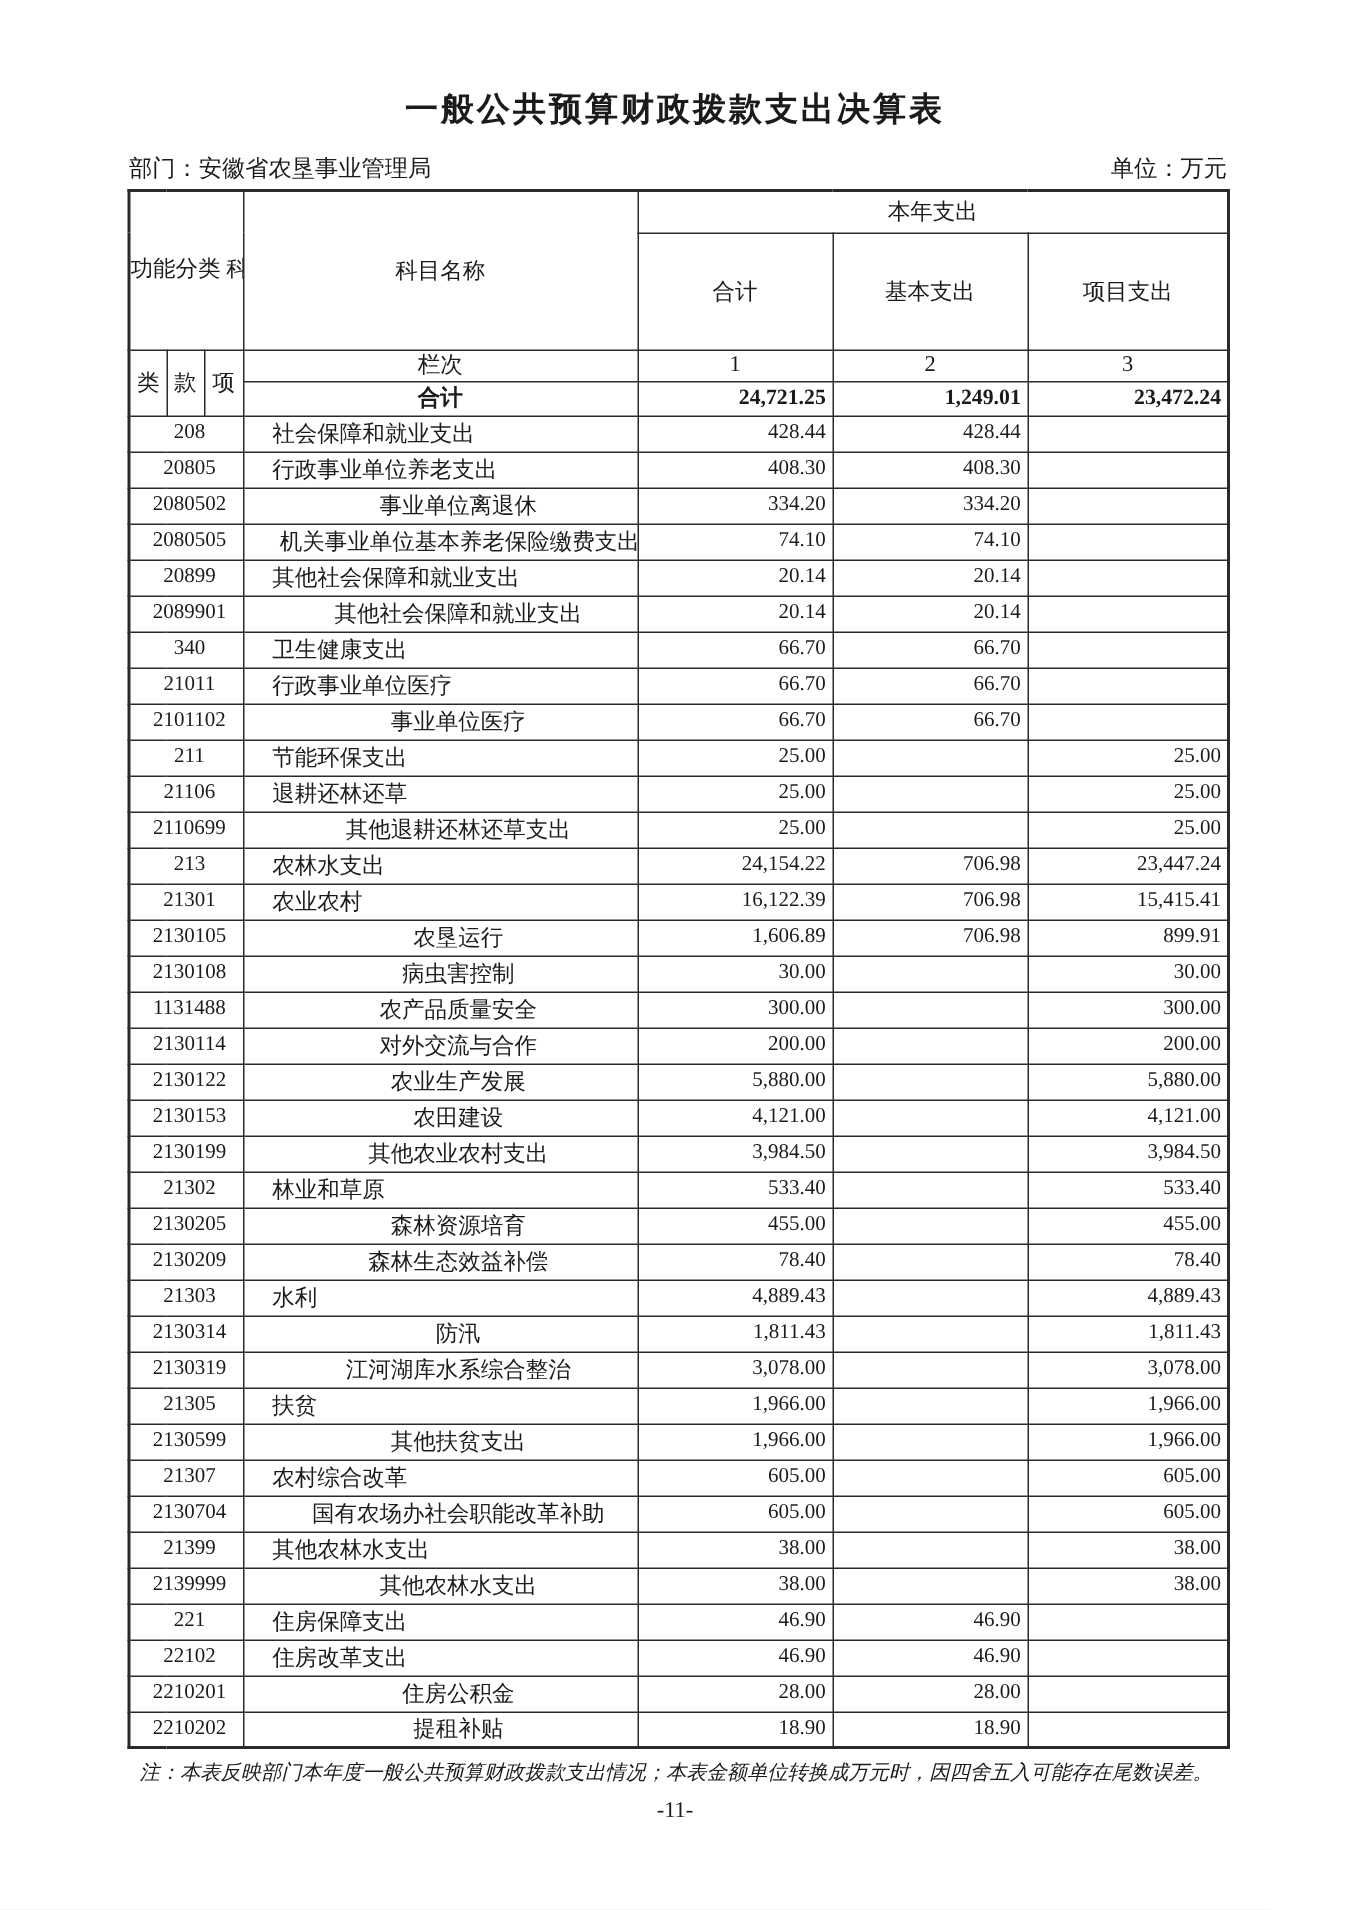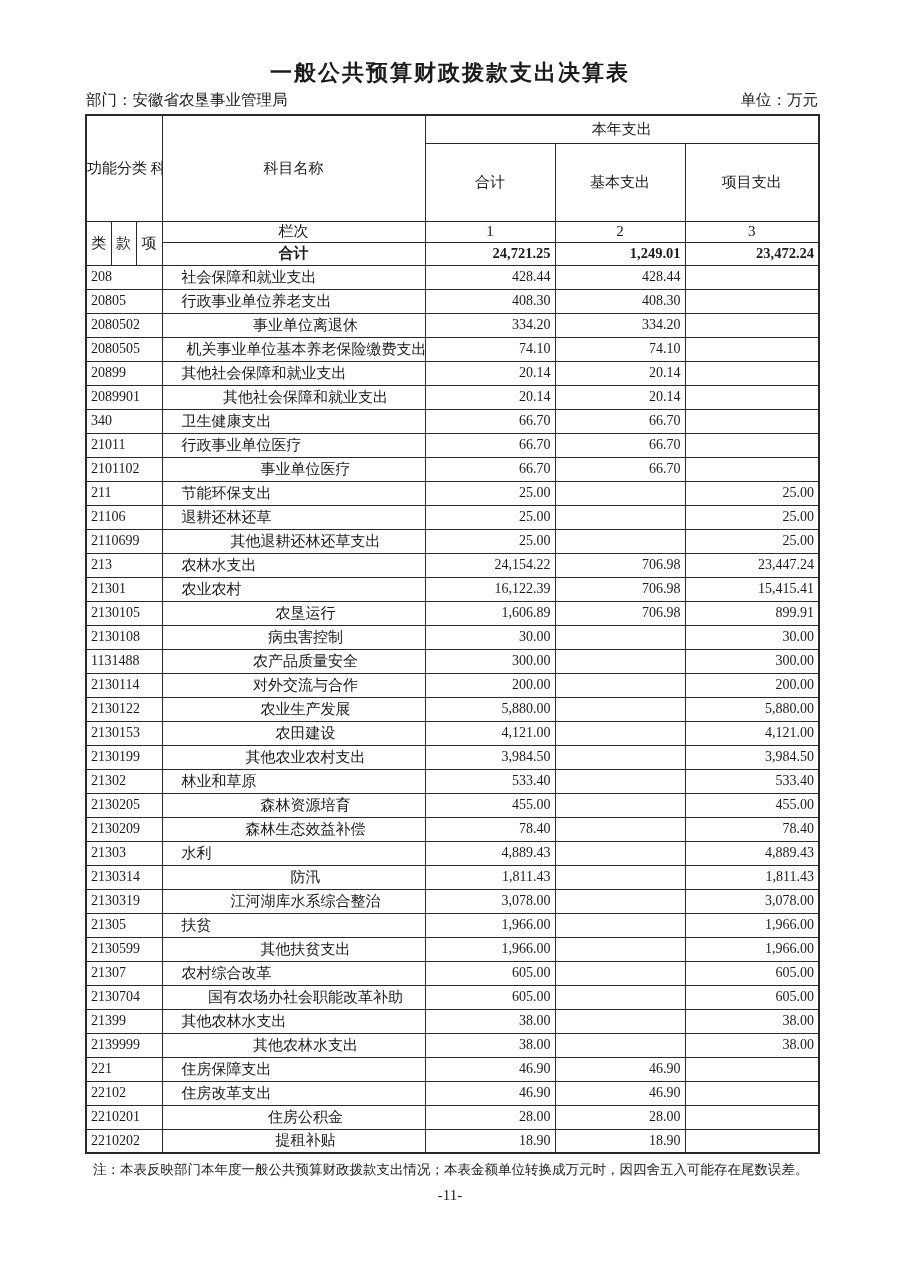--- a/index.html
+++ b/index.html
@@ -23,21 +23,21 @@
     letter-spacing: 2px;
   }
   .form-no {
     margin: 8px 82px 0 0;
     text-align: right;
     font-size: 15px;
   }
   .meta-row {
     display: flex;
     justify-content: space-between;
-    margin: 2px 82px 3px 86px;
+    margin: 14px 82px 3px 86px;
     font-size: 15.5px;
     gap: 36px;
   }
   table.budget {
     margin-left: 85px;
     width: 733px;
     border-collapse: collapse;
     table-layout: fixed;
     border: 2px solid #2a2a2a;
   }
@@ -53,39 +53,40 @@
   tr.hdr-r3 { height: 21px; }
   tr.hdr-r4 { height: 23px; }
   th.center { text-align: center; font-size: 15px; }
   th.code-head { white-space: pre-line; line-height: 1.55; }
   tr.hdr-r4 th, tr.hdr-r4 td { font-weight: bold; }
   tr.hdr-r4 td.num { font-size: 14.5px; }
   
   tbody tr { height: 24px; }
   td.code {
     font-size: 14px;
-    text-align: left;
+    text-align: center;
     padding-left: 4px;
     font-family: "Liberation Serif", "DejaVu Serif", serif;
   }
   td.name {
     font-size: 15px;
     text-align: left;
     padding-left: 19px;
   }
   td.name.indent { padding-left: 24px; text-align: center; }
   td.num {
     font-size: 14px;
     text-align: right;
     padding-right: 4px;
   }
   .note {
     margin: 7px 80px 0 93px;
     font-size: 13.5px;
     white-space: nowrap;
+    font-style: italic;
   }
   .page-no {
     margin-top: 8px;
     text-align: center;
     font-size: 15px;
   }
 </style>
 </head>
 <body>
 

